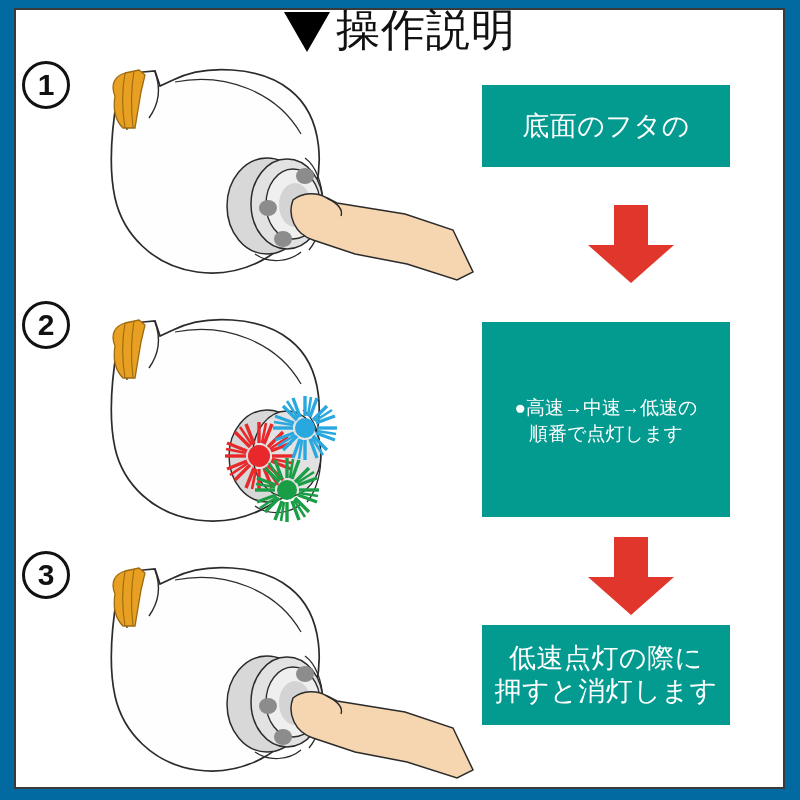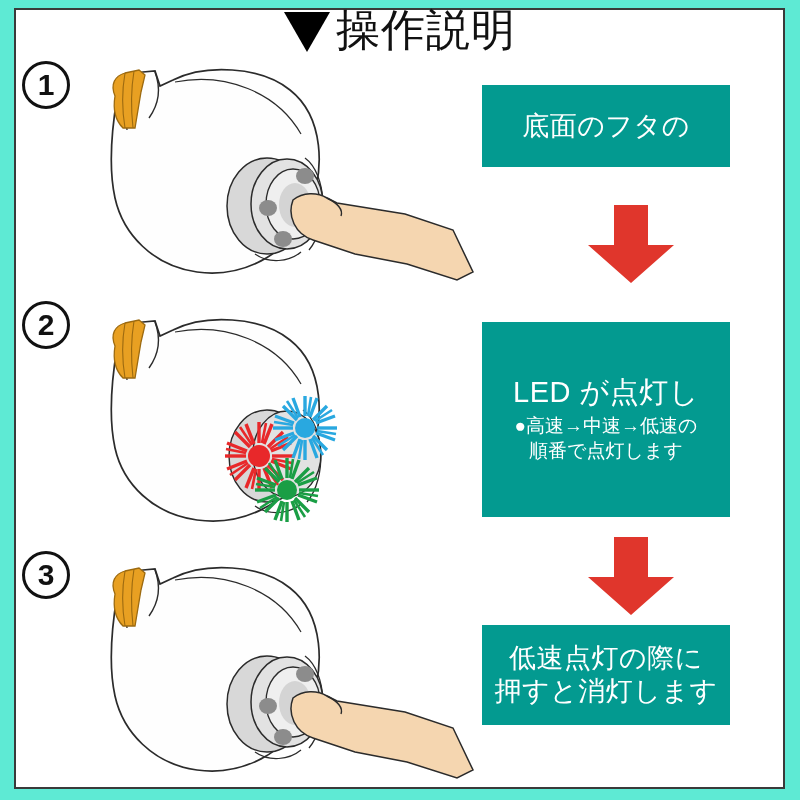--- a/index.html
+++ b/index.html
@@ -7,21 +7,21 @@
     padding: 0;
     background: #ffffff;
   }
   body {
     font-family: "Liberation Sans", "DejaVu Sans", sans-serif;
   }
   #page {
     position: relative;
     width: 800px;
     height: 800px;
-    background: #5eead4;
+    background: #0369a1;
     overflow: hidden;
   }
   .frame {
     position: absolute;
     left: 14px;
     top: 8px;
     width: 771px;
     height: 781px;
     border: 2px solid #3a3a3a;
     box-sizing: border-box;
@@ -355,21 +355,20 @@
 
   <div class="teal-box" id="teal-1">
     <div class="teal-line">底面のフタの</div>
   </div>
 
   <svg class="red-arrow" id="arrow-1" viewBox="0 0 94 78">
     <polygon points="30,0 64,0 64,40 90,40 47,78 4,40 30,40" fill="#e0362c"></polygon>
   </svg>
 
   <div class="teal-box" id="teal-2">
-    <div class="teal-line big">LED が点灯し</div>
     <div class="note-block">
       <div class="teal-note">●高速→中速→低速の</div>
       <div class="teal-note tight">順番で点灯します</div>
     </div>
   </div>
 
   <svg class="red-arrow" id="arrow-2" viewBox="0 0 94 78">
     <polygon points="30,0 64,0 64,40 90,40 47,78 4,40 30,40" fill="#e0362c"></polygon>
   </svg>
 

